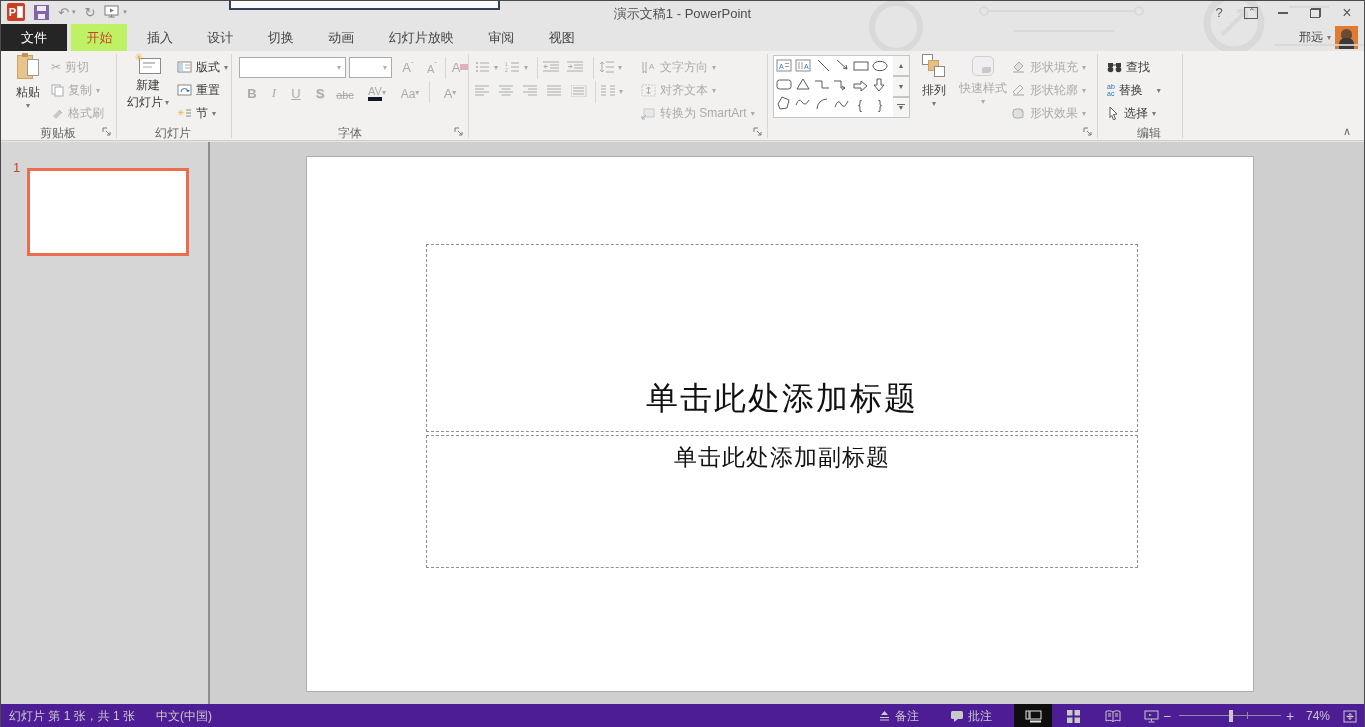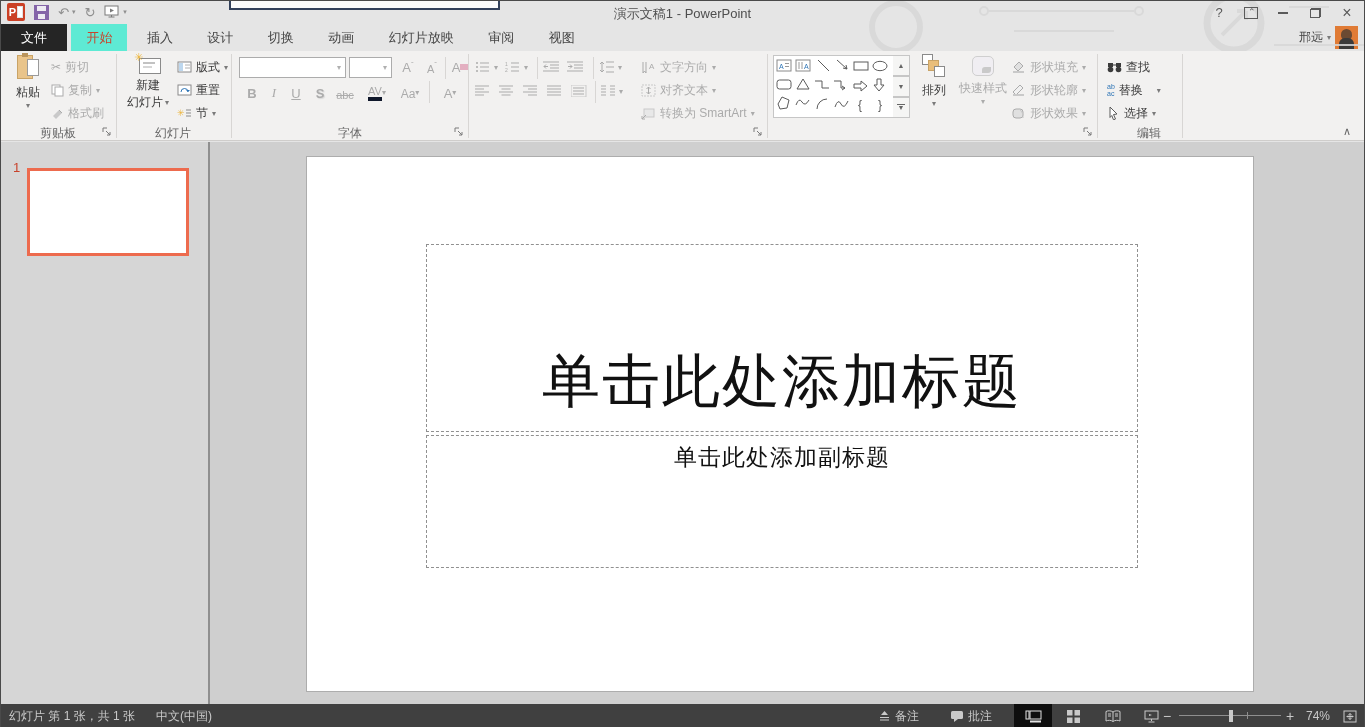--- a/index.html
+++ b/index.html
@@ -29,21 +29,21 @@
   .restore-ic { position:relative; width:11px; height:10px; }
   .restore-ic::before { content:""; position:absolute; right:0; top:0; width:8px; height:7px; border:1px solid #5a5a5a; }
   .restore-ic::after { content:""; position:absolute; left:0; bottom:0; width:8px; height:7px; border:1px solid #5a5a5a; background:#E5E5E5; }
   .ribbonopt-ic { width:14px; height:12px; border:1px solid #5a5a5a; position:relative; }
   .ribbonopt-ic::after { content:"⌃"; position:absolute; left:3px; top:-1px; font-size:9px; color:#5a5a5a; }
 
   
   .tabrow { position:absolute; left:0; top:23px; width:100%; height:27px; background:#E5E5E5; z-index:4; }
   .tab { display:inline-block; height:27px; line-height:27px; padding:0 15px; font-size:13px; color:#444; }
   .tab-file { background:#252525; color:#fff; padding:0 20px; }
-  .tab-selected { background:#5eead4; color:#C8432C; }
+  .tab-selected { background:#bef264; color:#C8432C; }
   .account { position:absolute; right:6px; top:2px; display:flex; align-items:center; gap:4px; }
   .account-name { font-size:12px; color:#444; }
   .avatar { width:23px; height:23px; background:#E07B35; position:relative; overflow:hidden; }
   .avatar::before { content:""; position:absolute; left:6px; top:3px; width:11px; height:11px; background:#6B4A32; border-radius:50% 50% 40% 40%; }
   .avatar::after { content:""; position:absolute; left:4px; top:12px; width:15px; height:11px; background:#3A3A3A; border-radius:6px 6px 0 0; }
 
   
   .ribbon { position:absolute; left:0; top:50px; width:100%; height:90px; background:#F2F1F0; border-bottom:1px solid #CFCDCB; z-index:3; }
   .gdiv { position:absolute; top:3px; width:1px; height:84px; background:#D8D6D4; }
   .glabel { position:absolute; top:74px; font-size:12px; color:#666; text-align:center; }
@@ -80,26 +80,26 @@
   
   .main { position:absolute; left:0; top:141px; width:100%; height:562px; background:#CFCFCF; }
   .thumbs { position:absolute; left:0; top:0; width:207px; height:100%; background:#D6D6D6; }
   .thumbs-divider { position:absolute; left:207px; top:0; width:2px; height:100%; background:#8F8F8F; }
   .slide-num { position:absolute; left:12px; top:18px; font-size:13px; color:#C8432C; }
   .thumb { position:absolute; left:26px; top:26px; width:162px; height:88px; background:#fff; border:3px solid #ED6B4E; }
   .editor { position:absolute; left:209px; top:0; right:0; height:100%; }
   .slide { position:absolute; left:96px; top:14px; width:948px; height:536px; background:#fff; border:1px solid #ADADAD; }
   .ph { position:absolute; border:1px dashed #909090; }
   .ph-title { left:119px; top:87px; width:712px; height:188px; display:flex; align-items:flex-end; justify-content:center;
-    font-family:"Liberation Serif","DejaVu Serif",serif; font-size:58px; color:#111; padding-bottom:10px; letter-spacing:2px; }
+    font-family:"Liberation Serif","DejaVu Serif",serif; font-size:32px; color:#111; padding-bottom:10px; letter-spacing:2px; }
   .ph-sub { left:119px; top:278px; width:712px; height:133px; display:flex; align-items:flex-start; justify-content:center;
     font-family:"Liberation Serif","DejaVu Serif",serif; font-size:23px; color:#111; padding-top:6px; letter-spacing:1px; }
 
   
-  .statusbar { position:absolute; left:0; top:703px; width:100%; height:24px; background:#404040; color:#C9C9C9; font-size:12px; z-index:6; }
+  .statusbar { position:absolute; left:0; top:703px; width:100%; height:24px; background:#4c1d95; color:#C9C9C9; font-size:12px; z-index:6; }
   .sb-item { position:absolute; top:0; height:24px; display:flex; align-items:center; gap:4px; }
   .viewbtn { position:absolute; top:0; width:38px; height:24px; display:flex; align-items:center; justify-content:center; }
   .viewbtn.active { background:#0E0E0E; }
   .zoomline { position:absolute; left:1178px; top:11px; width:102px; height:1px; background:#8f8f8f; }
   .zoomtick { position:absolute; left:1246px; top:8px; width:1px; height:7px; background:#8f8f8f; }
   .zoomthumb { position:absolute; left:1228px; top:6px; width:4px; height:12px; background:#C9C9C9; }
 </style>
 </head>
 <body>
 

